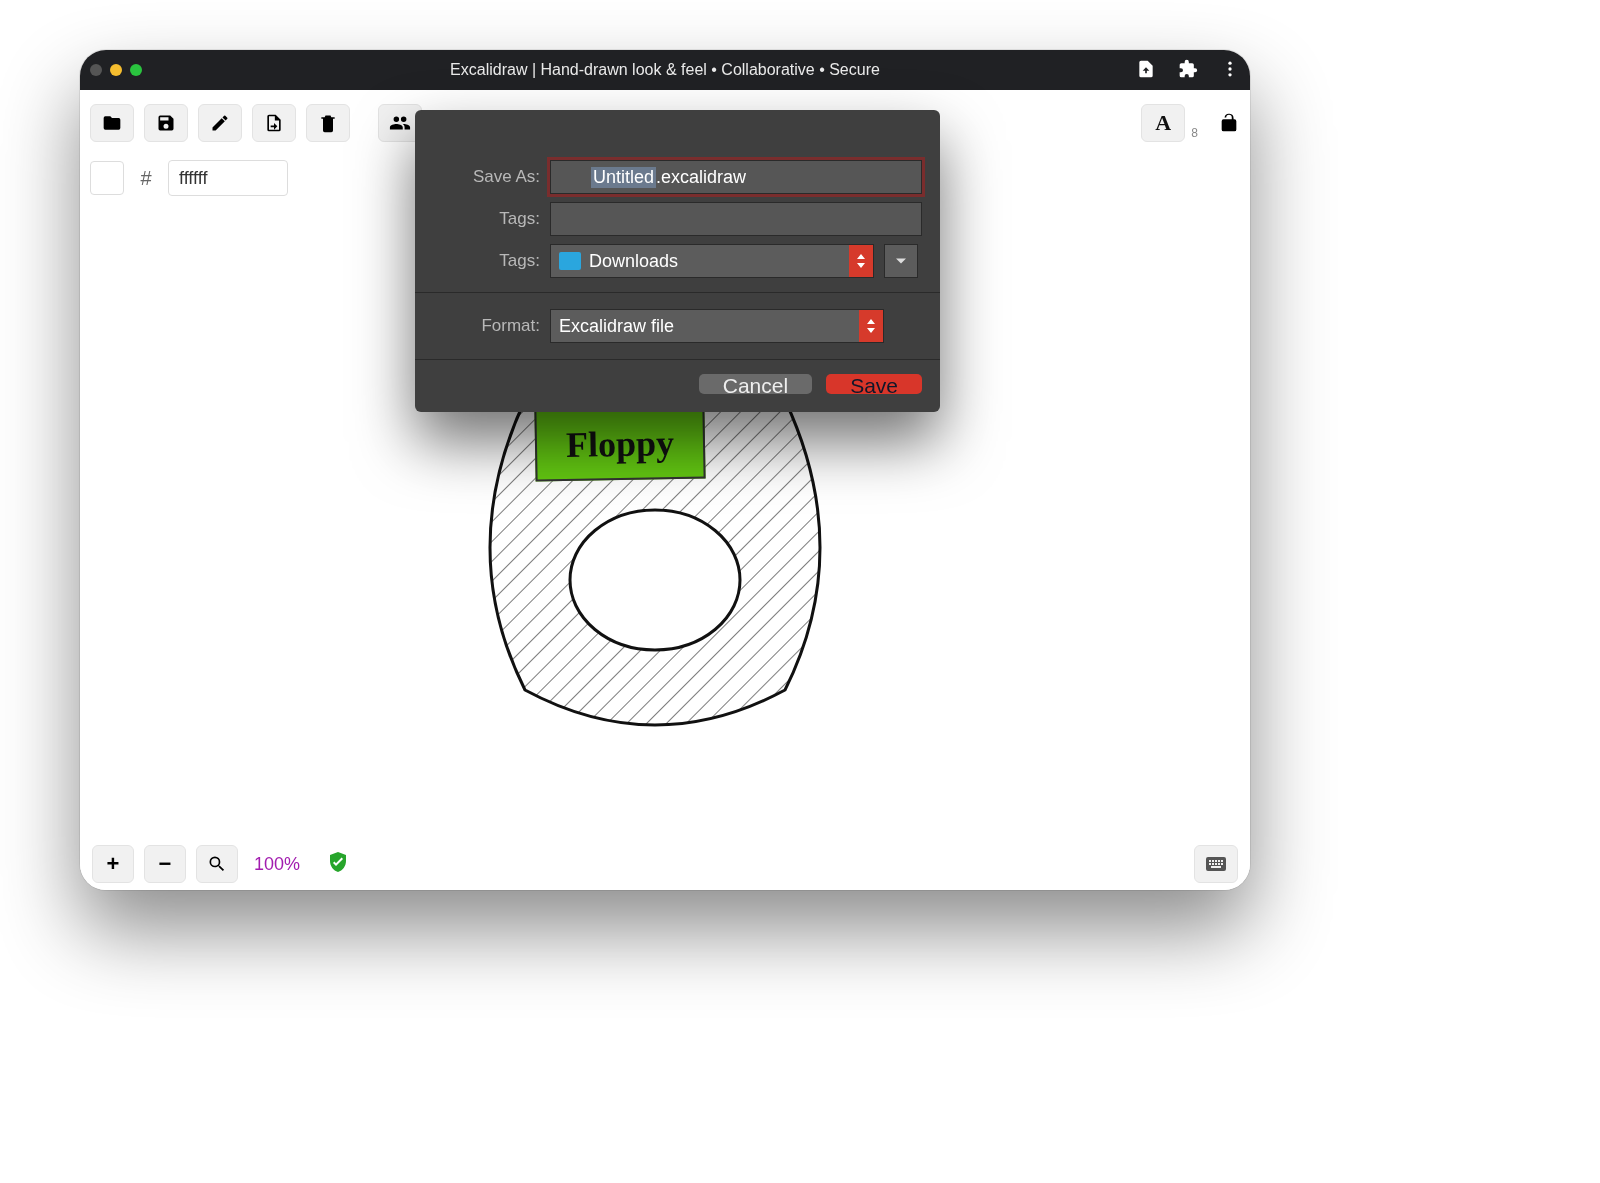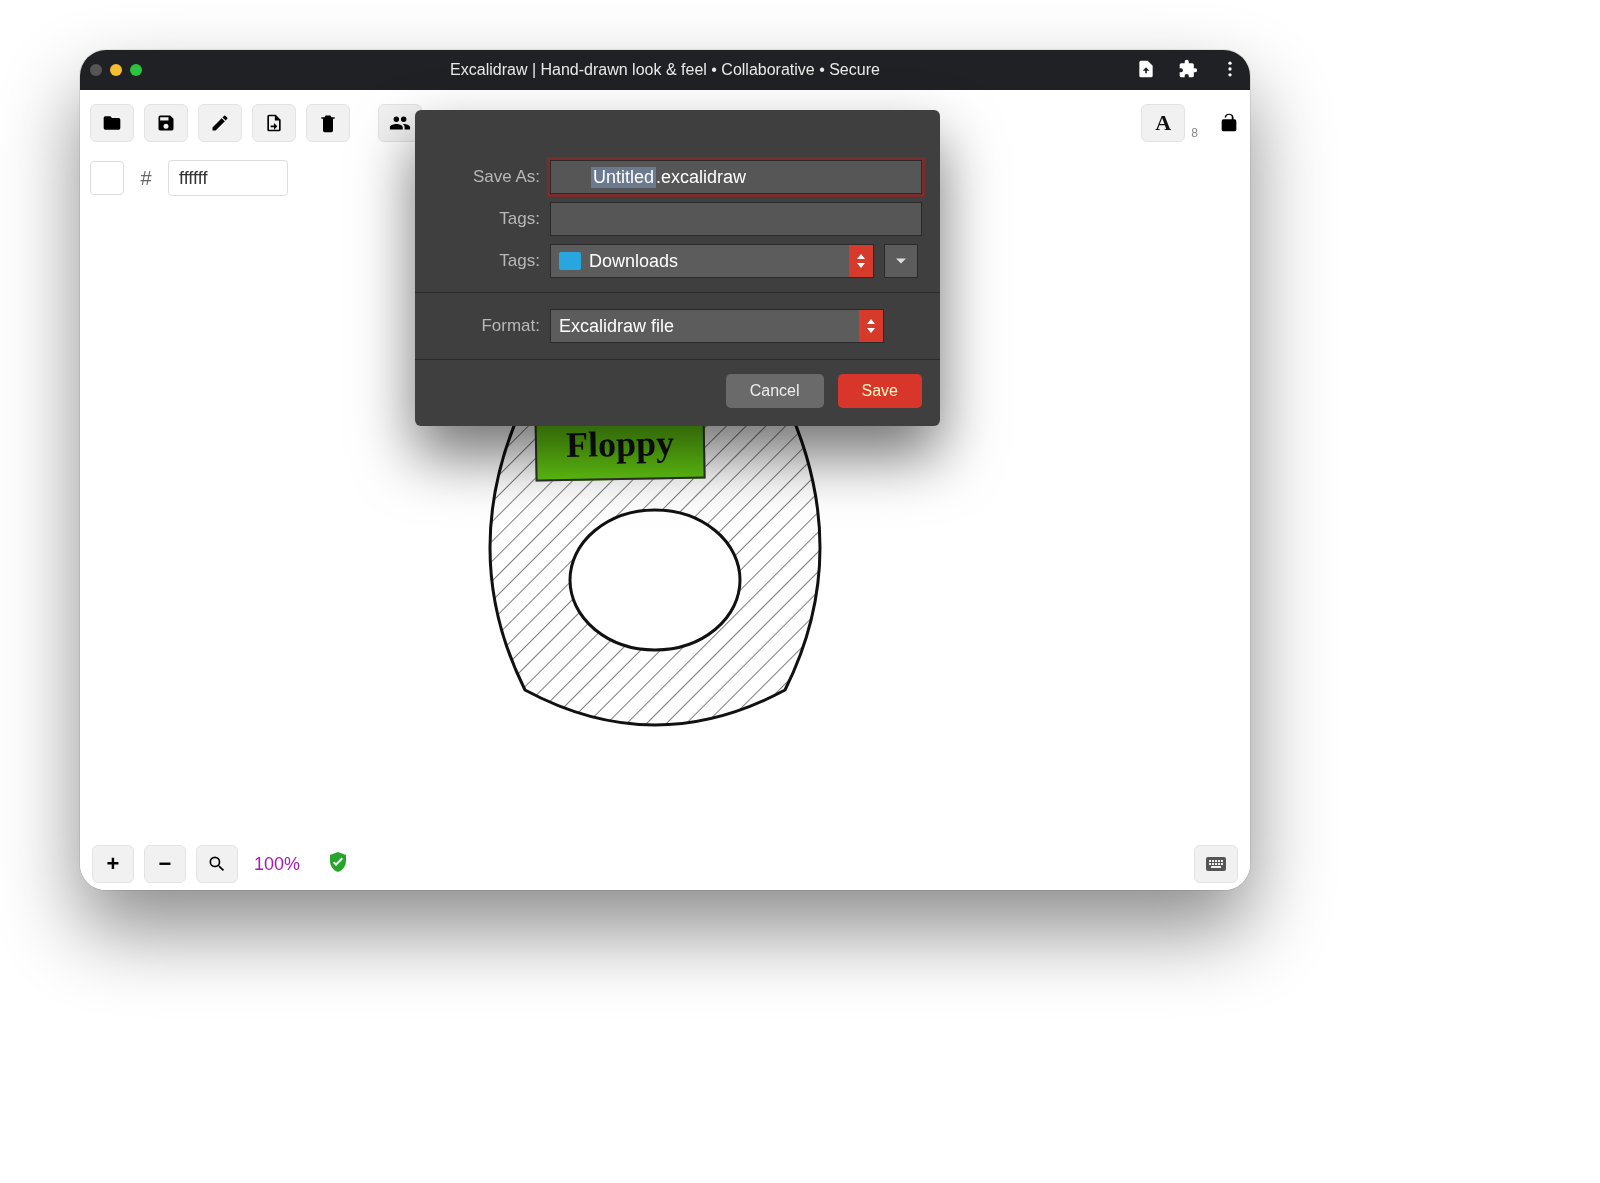--- a/index.html
+++ b/index.html
@@ -97,23 +97,23 @@
   .dlg-input.focused { outline:3px solid #7a2d2d; }
   .selected-text { background:#6b7a8e; padding:0 2px; }
   .dlg-select { height:34px; background:#5c5c5c; border:1px solid #2a2a2a; color:#fff; padding:0 8px; display:flex; align-items:center; position:relative; }
   .sel-chev { position:absolute; right:0; top:0; bottom:0; width:24px; background:#d63a2b; display:flex; align-items:center; justify-content:center; color:#fff; font-size:12px; }
   .folder-ico { width:22px; height:18px; background:#2aa6de; border-radius:2px; margin-right:8px; display:inline-block; }
   .expand-btn { width:34px; height:34px; background:#5c5c5c; border:1px solid #2a2a2a; display:flex; align-items:center; justify-content:center; cursor:pointer; grid-column:3; }
   .expand-btn svg { width:14px; height:14px; fill:#ddd; }
   .dlg-divider { height:1px; background:#2a2a2a; }
   .dlg-format { display:grid; grid-template-columns:115px 1fr; gap:10px; padding:16px 56px 16px 10px; align-items:center; }
   .dlg-actions { padding:14px 18px 18px; display:flex; justify-content:flex-end; gap:14px; border-top:1px solid #2a2a2a; }
-  .dlg-btn { height:34px; padding:0 24px; border-radius:5px; border:none; font-size:16px; cursor:pointer; }
+  .dlg-btn { height:20px; padding:0 24px; border-radius:5px; border:none; font-size:21px; cursor:pointer; }
   .dlg-btn.cancel { background:#6a6a6a; color:#eee; }
-  .dlg-btn.save { background:#d8362a; color:#fef9c3; }
+  .dlg-btn.save { background:#d8362a; color:#0f172a; }
 </style>
 </head>
 <body>
 
 <div class="window">
 
   <div class="titlebar">
     <div class="traffic">
       <div class="dot red"></div>
       <div class="dot yellow"></div>

